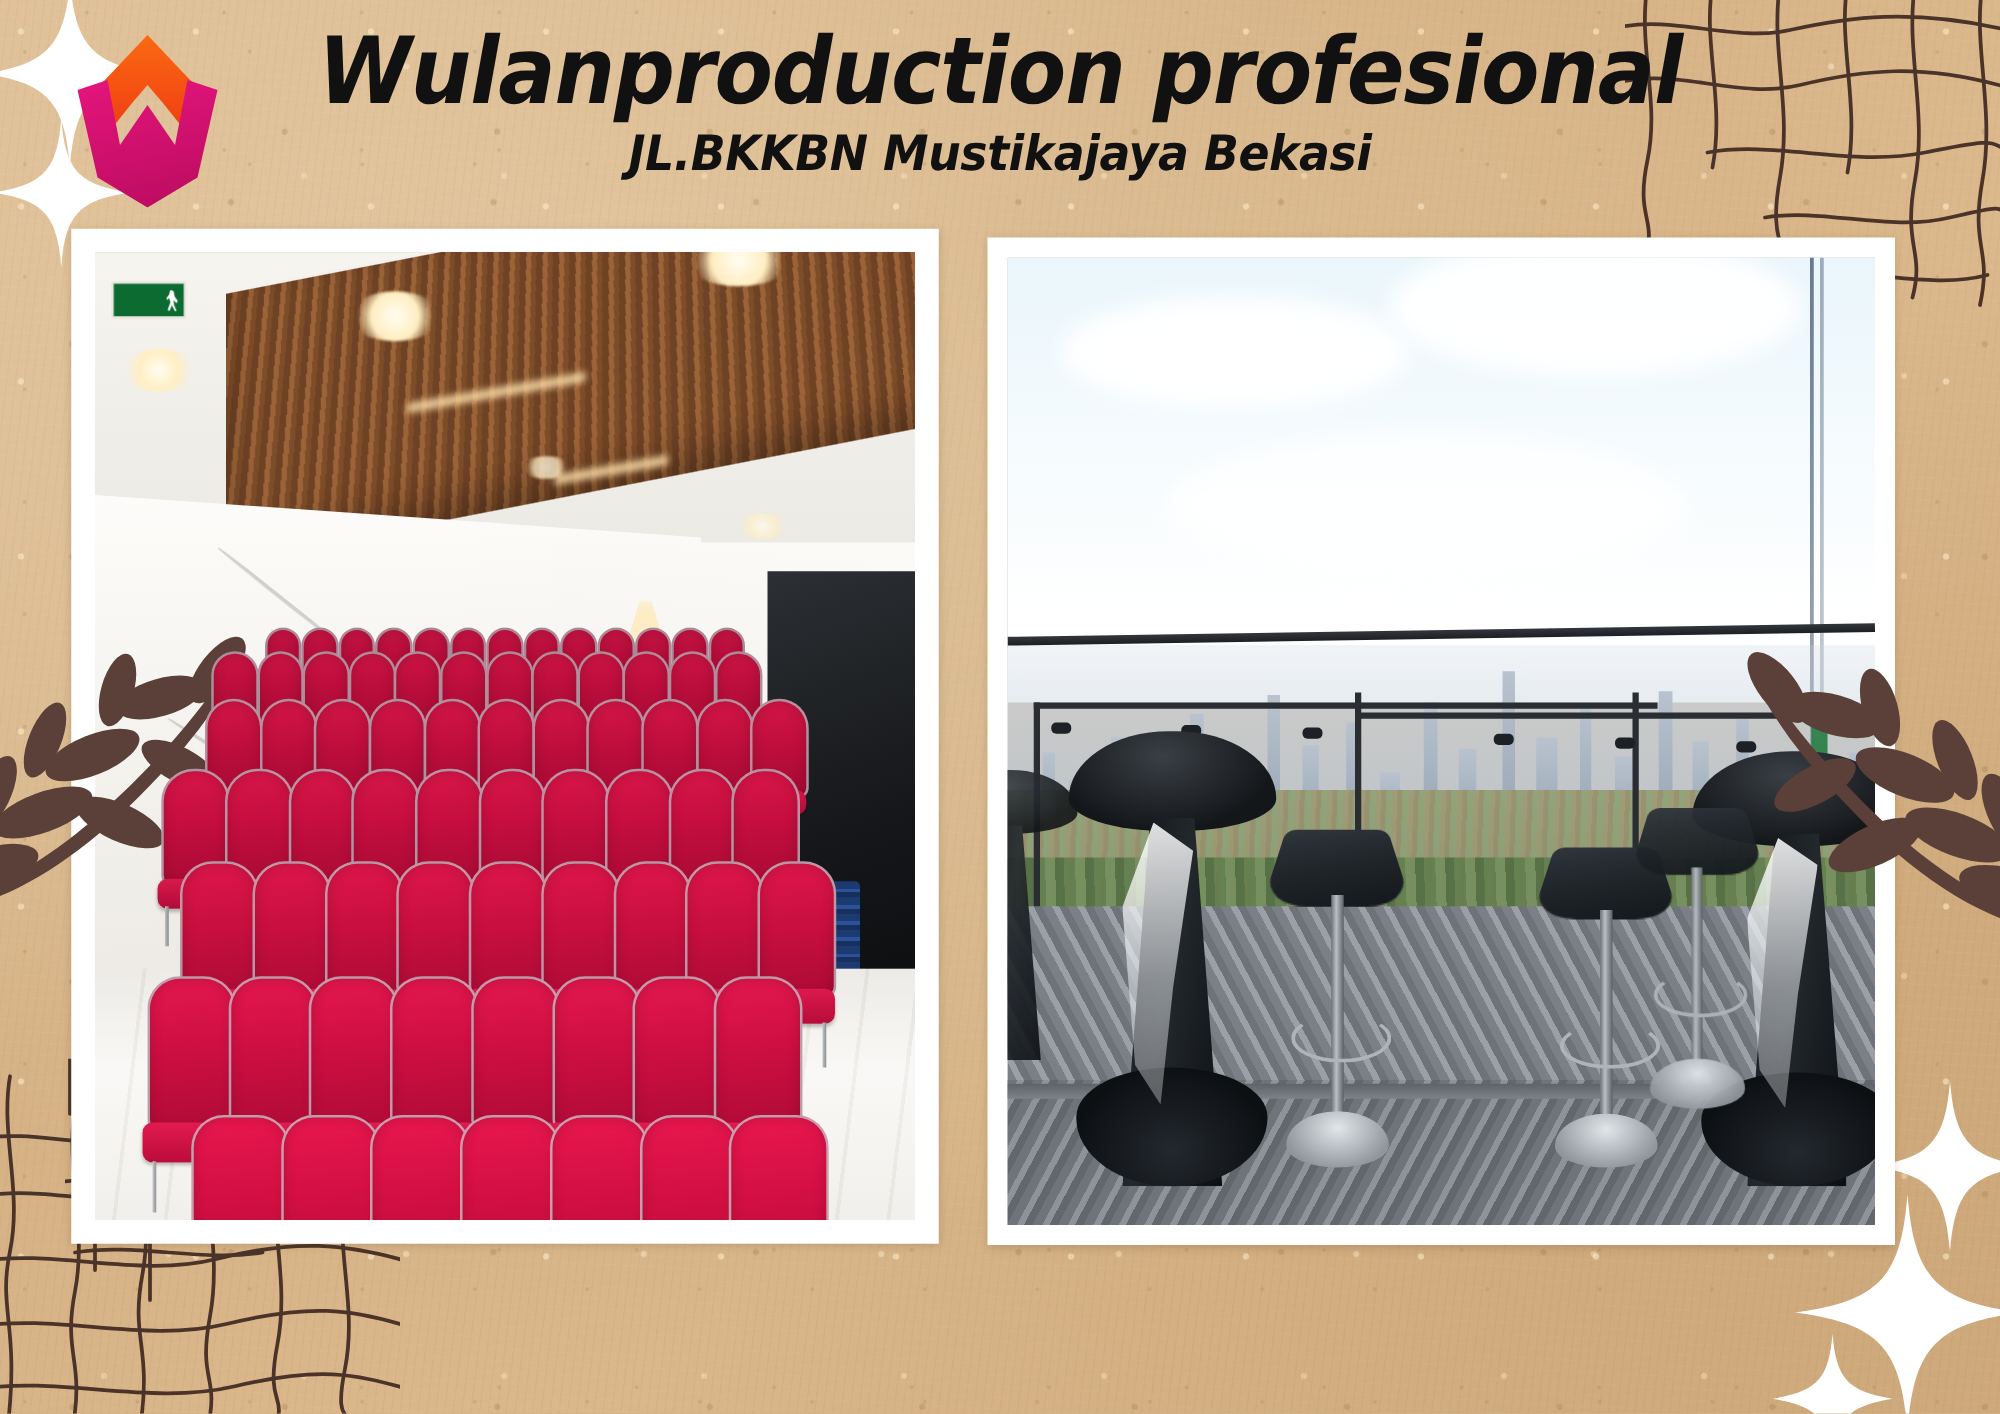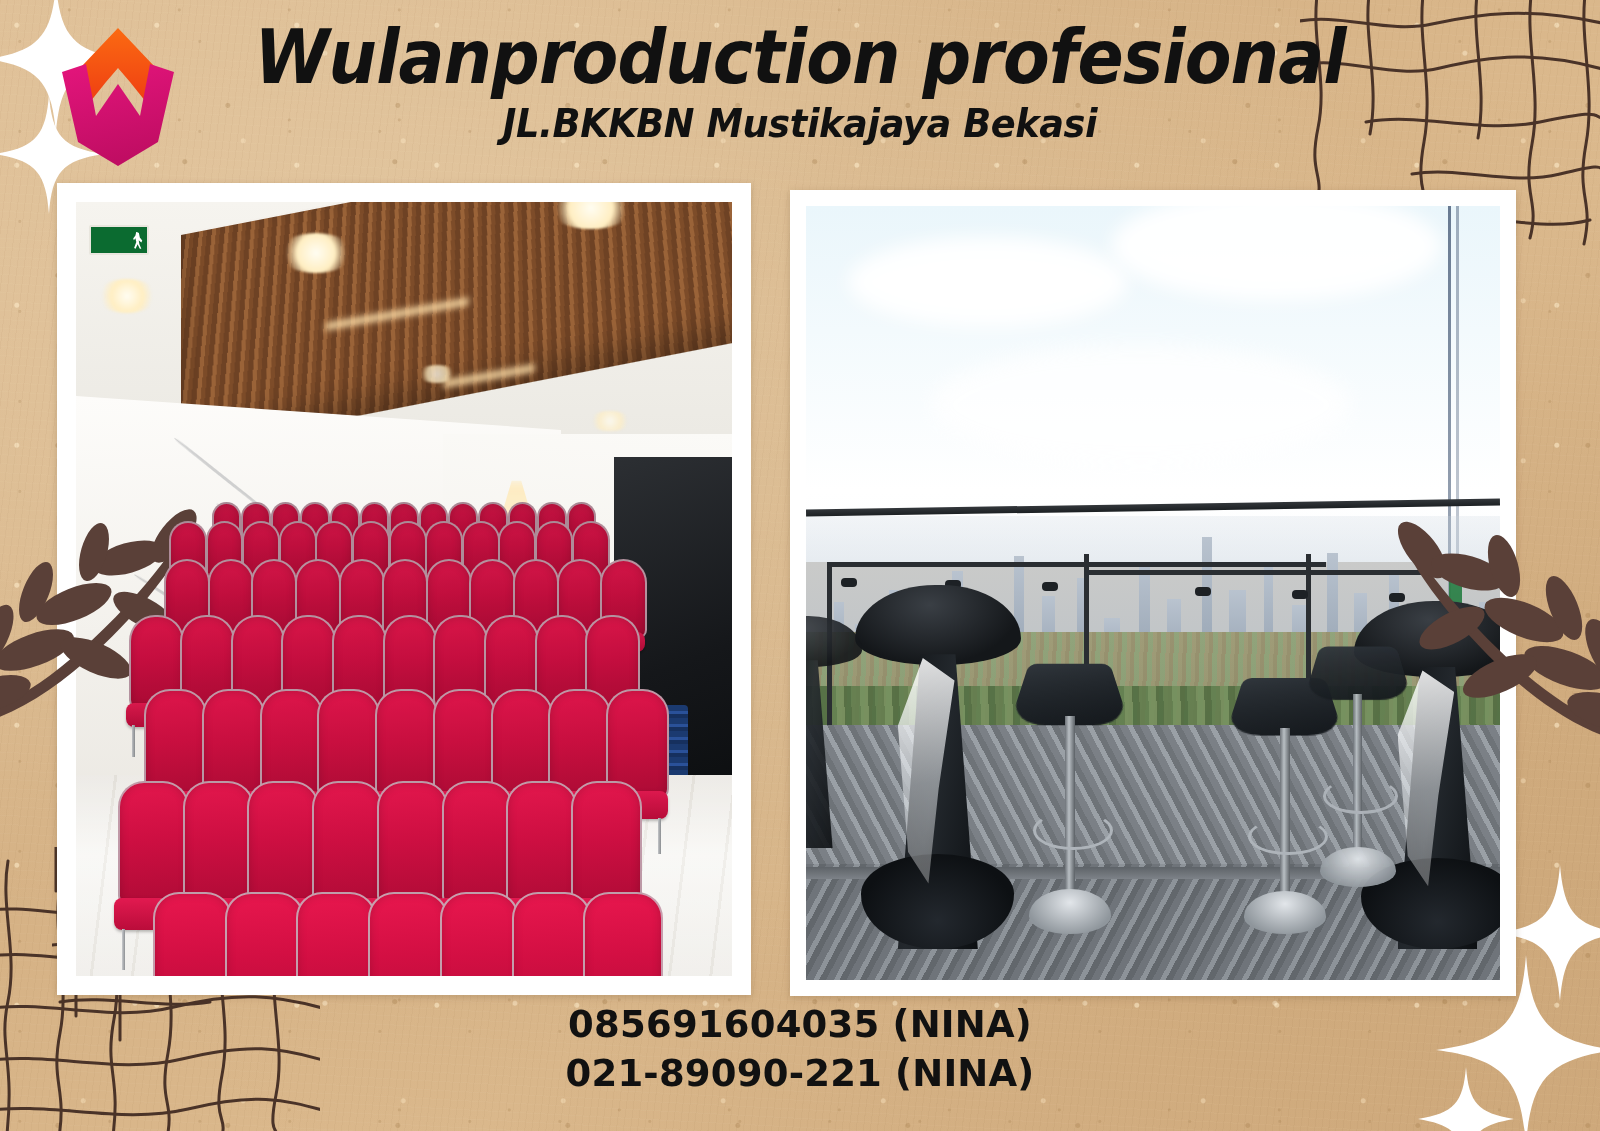--- a/index.html
+++ b/index.html
@@ -967,18 +967,14 @@
         <ellipse cx="60" cy="88" rx="34" ry="14" transform="rotate(-68 60 88)"></ellipse>
         <ellipse cx="58" cy="148" rx="44" ry="17" transform="rotate(-20 58 148)"></ellipse>
         <ellipse cx="18" cy="132" rx="36" ry="15" transform="rotate(-64 18 132)"></ellipse>
         <ellipse cx="16" cy="192" rx="42" ry="17" transform="rotate(-16 16 192)"></ellipse>
         <ellipse cx="124" cy="156" rx="40" ry="16" transform="rotate(24 124 156)"></ellipse>
         <ellipse cx="172" cy="108" rx="36" ry="15" transform="rotate(28 172 108)"></ellipse>
       </g>
     </svg>
   </div>
 
-  <div id="contact">
-    <div class="contact-line">085691604035 (NINA)</div>
-    <div class="contact-line">021-89090-221 (NINA)</div>
-  </div>
 
 </div>
 
 </body></html>

